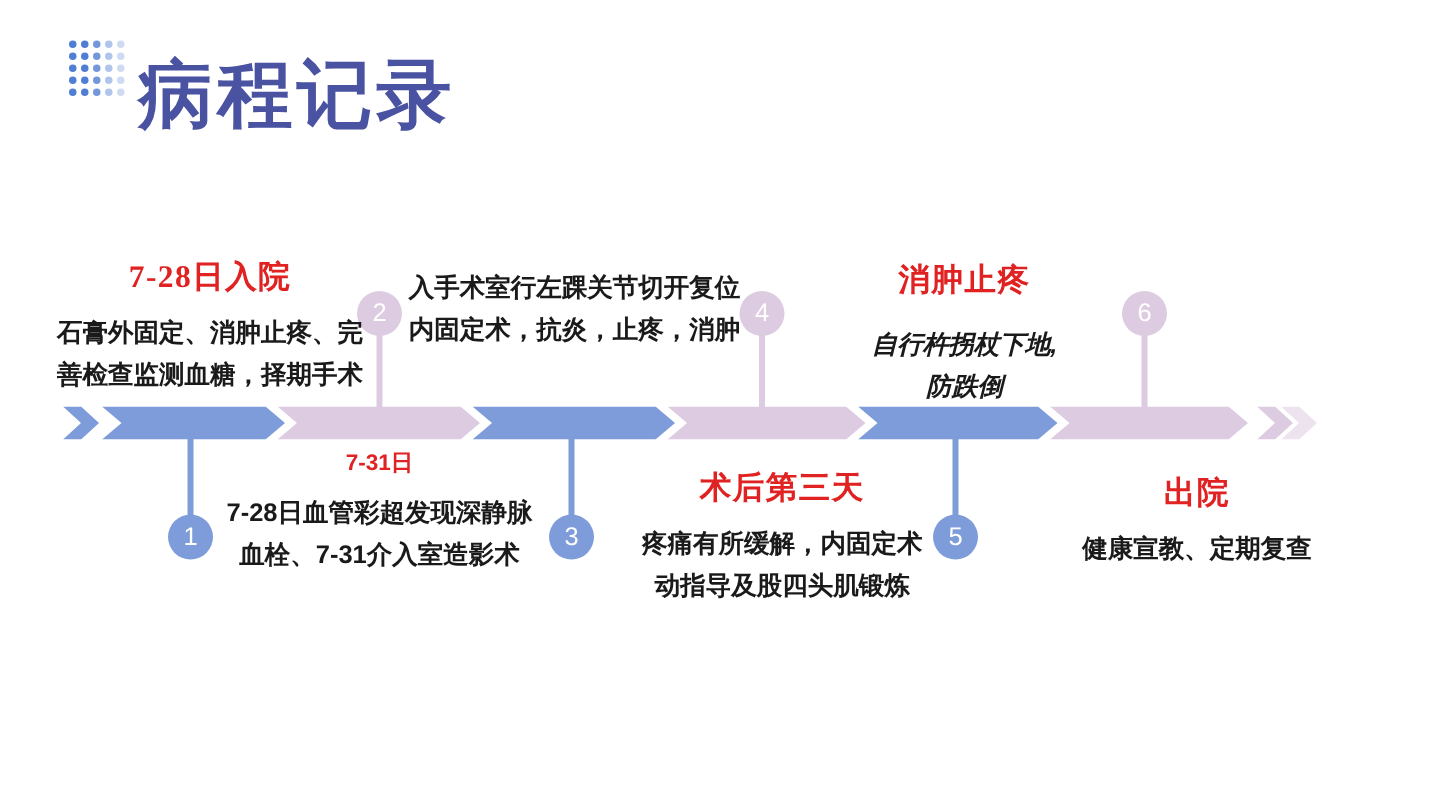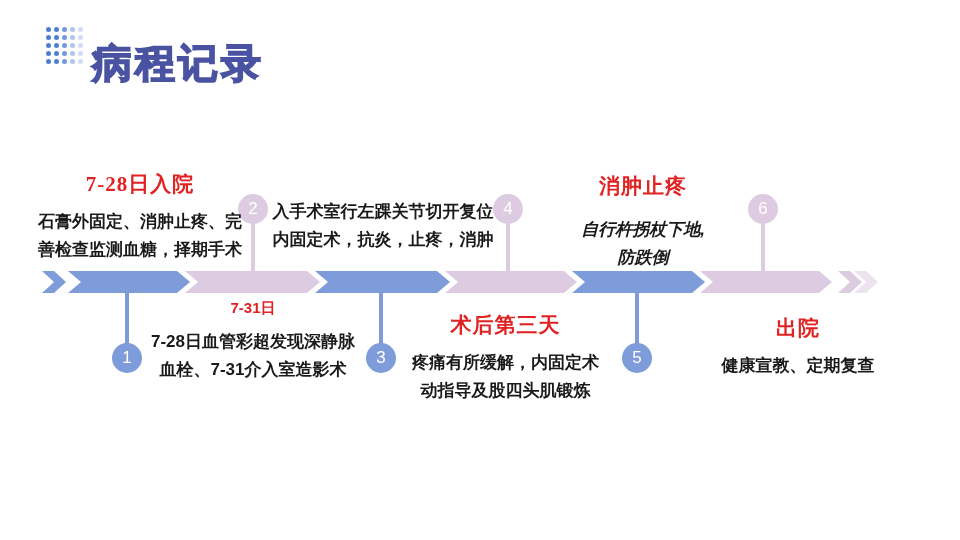--- a/index.html
+++ b/index.html
@@ -16,21 +16,21 @@
     display:grid; grid-template-columns:repeat(5, 8px); grid-auto-rows:8px;
   }
   .dot-grid i { width:5.4px; height:5.4px; border-radius:50%; background:var(--dot); display:block; }
   .dot-grid i:nth-child(5n+3){ opacity:.8; }
   .dot-grid i:nth-child(5n+4){ opacity:.45; }
   .dot-grid i:nth-child(5n+5){ opacity:.28; }
 
   
   .title {
     position:absolute; left:92px; top:34px;
-    font-size:40px; line-height:58px; font-weight:700;
+    font-size:50px; line-height:58px; font-weight:400;
     letter-spacing:3px; color:var(--title);
     -webkit-text-stroke:1.6px var(--title);
   }
 
   
   .timeline-svg { position:absolute; left:42px; top:271px; z-index:3; }
 
   
   .stem { position:absolute; width:4px; z-index:1; }
   .stem.blue { background:var(--blue); }
@@ -64,22 +64,22 @@
     font-family:"Liberation Serif", serif;
   }
   .label .hdr.sans { font-family:"Liberation Sans", sans-serif; font-size:15px; letter-spacing:0; }
   .label .bdy {
     color:var(--ink); font-weight:bold; font-size:17px; line-height:1.62;
     white-space:pre-line; margin-top:10px;text-align:center;
   }
   .lab1 { left:25px;  top:170px; width:230px; }
   .lab2 { left:138px; top:299px; width:230px; }
   .lab3 { left:260px; top:174px; width:246px; }
-  .lab3 .bdy { margin-top:24px;font-family:Liberation Serif, serif; }
-  .lab4 { left:388px; top:311px; width:235px; }
+  .lab3 .bdy { margin-top:4px;font-family:Liberation Serif, serif; }
+  .lab4 { left:404px; top:311px; width:235px; }
   .lab5 { left:528px; top:172px; width:230px; }
   .lab5 .bdy { margin-top:16px;font-style:italic; }
   .lab6 { left:683px; top:314px; width:230px; }
 </style>
 </head>
 <body>
 
 <div class="slide">
 
   <div class="dot-grid">

